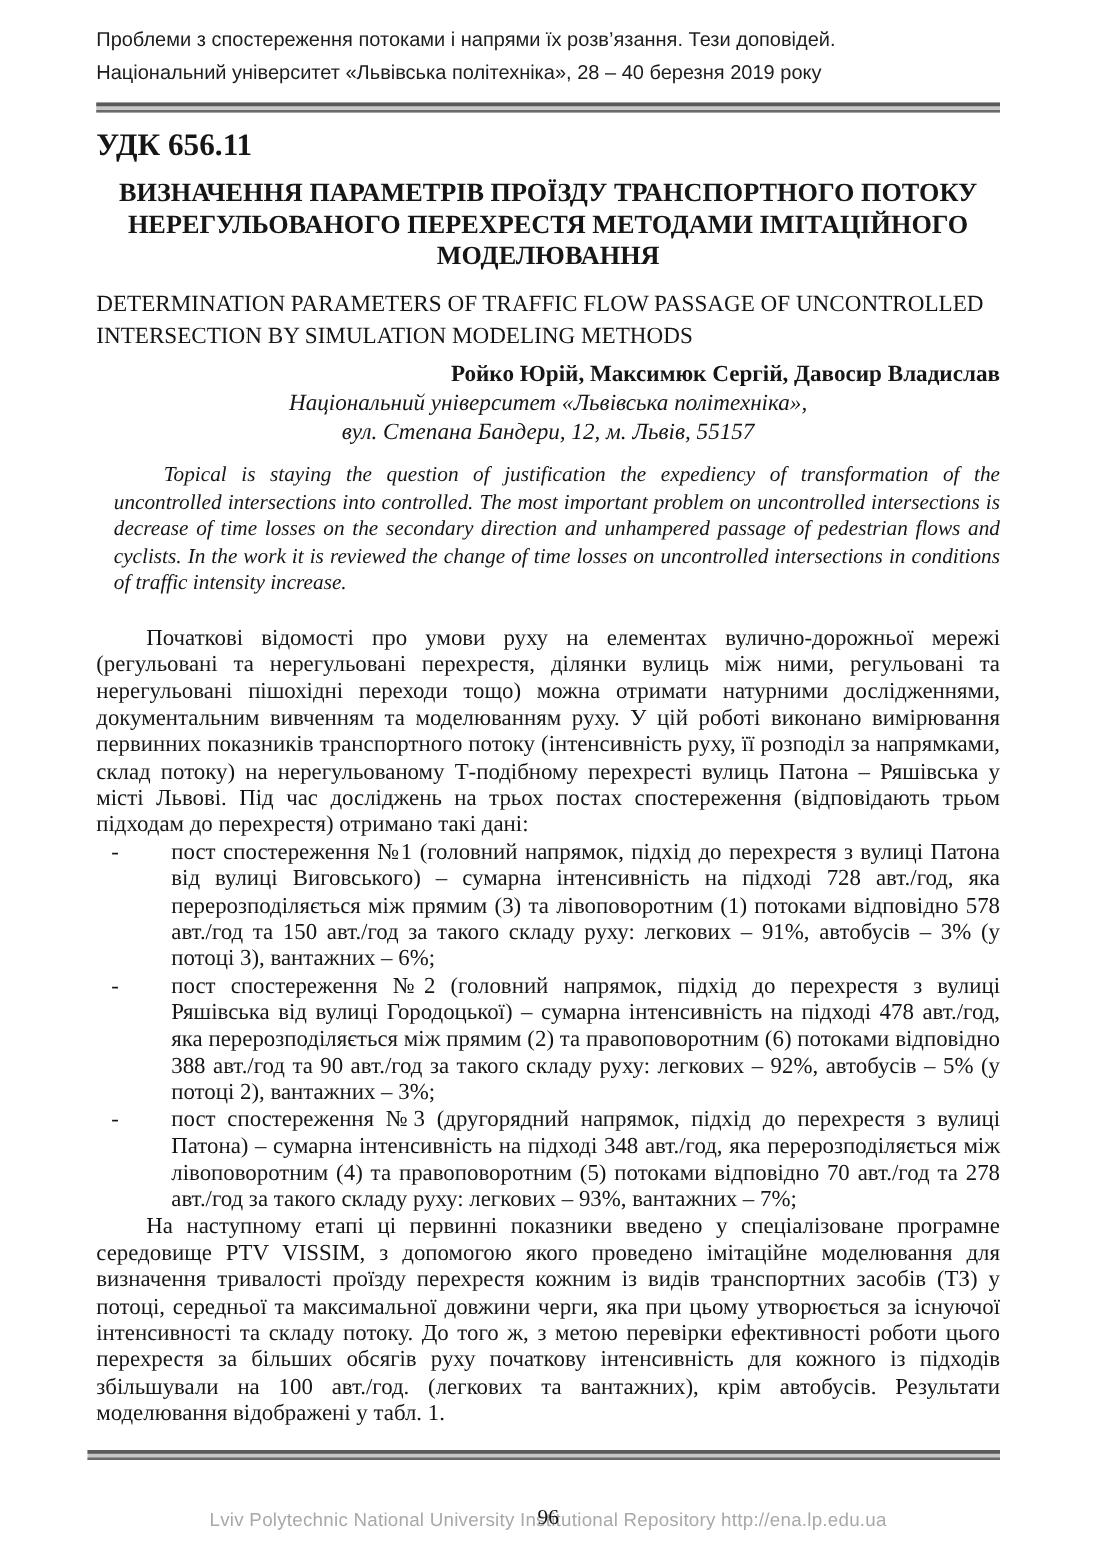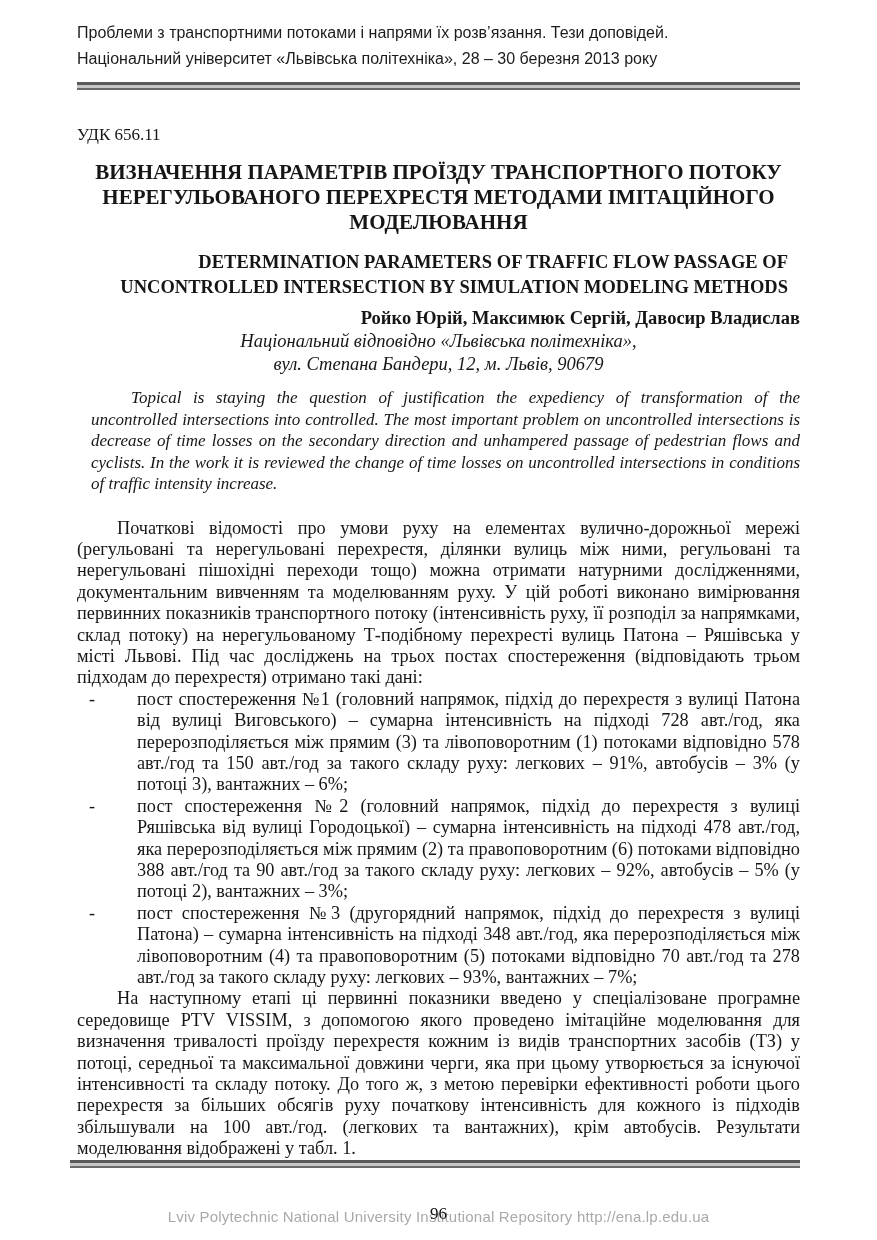--- a/index.html
+++ b/index.html
@@ -26,32 +26,32 @@
     border-bottom:2px solid #6a6a6a;
     margin-top:10px;
   }
   .rule-bottom{
     position:absolute;
     left:70px;right:77px;
     top:1160px;
     margin-top:0;
   }
   .udc{
-    margin-top:34px;
-    font-size:17px;font-weight:normal;line-height:22px;
+    margin-top:16px;
+    font-size:25px;font-weight:bold;line-height:22px;
   }
   .title-uk{
     margin:14px 6px 0 6px;
     font-size:21px;font-weight:bold;line-height:25px;
     text-align:center;text-transform:none;
   }
   .title-en{
     margin:15px 12px 0 0;
-    font-size:18.5px;font-weight:bold;line-height:25px;
-    text-align:right;
+    font-size:18.5px;font-weight:normal;line-height:25px;
+    text-align:left;
   }
   .authors{
     margin-top:6px;
     font-size:18.5px;font-weight:bold;line-height:24px;
     text-align:right;
   }
   .affil{
     font-size:18.5px;font-style:italic;line-height:23px;
     text-align:center;
   }
@@ -92,35 +92,35 @@
     font-size:17px;color:#101010;
     font-family:"Liberation Serif","DejaVu Serif",serif;
   }
 </style>
 </head>
 <body>
 
 <div class="page">
   <div class="content">
     <div class="header">
-      <div>Проблеми з транспортними потоками і напрями їх розв’язання. Тези доповідей.</div>
-      <div>Національний університет «Львівська політехніка», 28 – 30 березня 2013 року</div>
+      <div>Проблеми з спостереження потоками і напрями їх розв’язання. Тези доповідей.</div>
+      <div>Національний університет «Львівська політехніка», 28 – 40 березня 2019 року</div>
     </div>
 
     <div class="rule"></div>
 
     <div class="udc">УДК 656.11</div>
 
     <div class="title-uk">ВИЗНАЧЕННЯ ПАРАМЕТРІВ ПРОЇЗДУ ТРАНСПОРТНОГО ПОТОКУ НЕРЕГУЛЬОВАНОГО ПЕРЕХРЕСТЯ МЕТОДАМИ ІМІТАЦІЙНОГО МОДЕЛЮВАННЯ</div>
 
     <div class="title-en">DETERMINATION PARAMETERS OF TRAFFIC FLOW PASSAGE OF UNCONTROLLED INTERSECTION BY SIMULATION MODELING METHODS</div>
 
     <div class="authors">Ройко Юрій, Максимюк Сергій, Давосир Владислав</div>
-    <div class="affil">Національний відповідно «Львівська політехніка»,</div>
-    <div class="affil">вул. Степана Бандери, 12, м. Львів, 90679</div>
+    <div class="affil">Національний університет «Львівська політехніка»,</div>
+    <div class="affil">вул. Степана Бандери, 12, м. Львів, 55157</div>
 
     <p class="abstract">Topical is staying the question of justification the expediency of transformation of the uncontrolled intersections into controlled. The most important problem on uncontrolled intersections is decrease of time losses on the secondary direction and unhampered passage of pedestrian flows and cyclists. In the work it is reviewed the change of time losses on uncontrolled intersections in conditions of traffic intensity increase.</p>
 
     <p class="para first">Початкові відомості про умови руху на елементах вулично-дорожньої мережі (регульовані та нерегульовані перехрестя, ділянки вулиць між ними, регульовані та нерегульовані пішохідні переходи тощо) можна отримати натурними дослідженнями, документальним вивченням та моделюванням руху. У цій роботі виконано вимірювання первинних показників транспортного потоку (інтенсивність руху, її розподіл за напрямками, склад потоку) на нерегульованому Т-подібному перехресті вулиць Патона – Ряшівська у місті Львові. Під час досліджень на трьох постах спостереження (відповідають трьом підходам до перехрестя) отримано такі дані:</p>
 
     <div class="list-item">
       <span class="marker">-</span>
       <span class="li-text">пост спостереження №1 (головний напрямок, підхід до перехрестя з вулиці Патона від вулиці Виговського) – сумарна інтенсивність на підході 728 авт./год, яка перерозподіляється між прямим (3) та лівоповоротним (1) потоками відповідно 578 авт./год та 150 авт./год за такого складу руху: легкових – 91%, автобусів – 3% (у потоці 3), вантажних – 6%;</span>
     </div>
     <div class="list-item">

